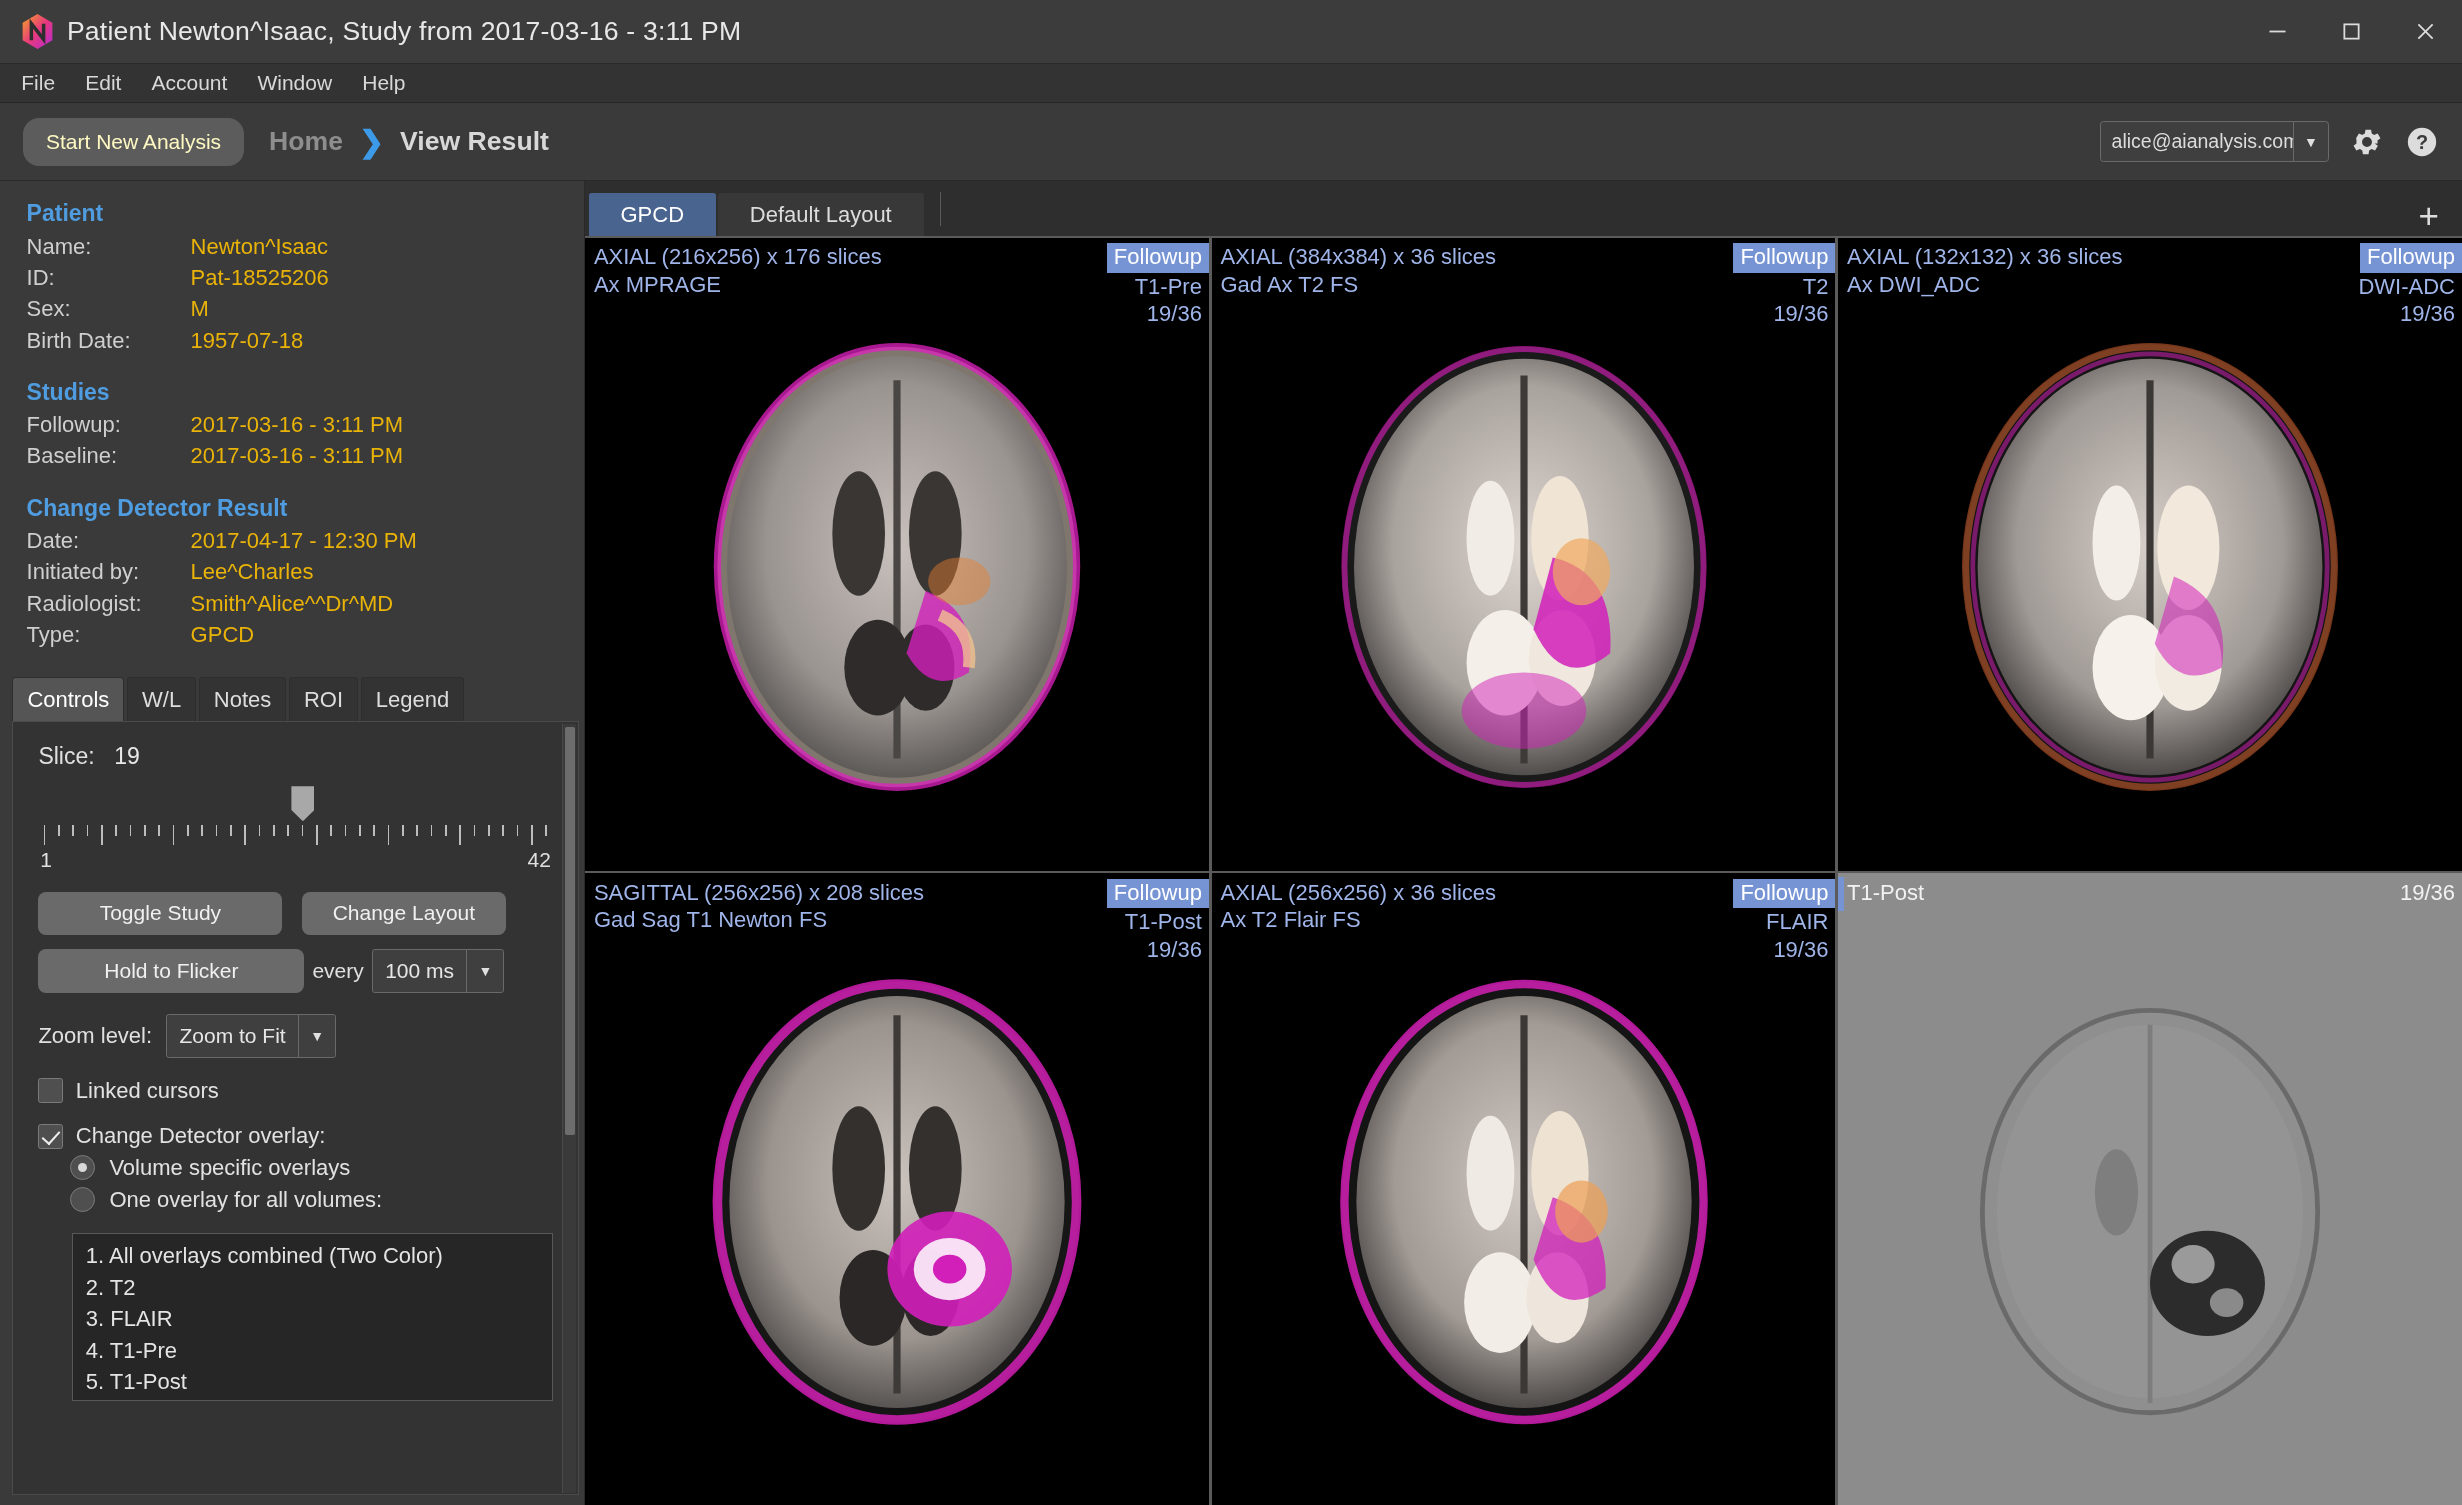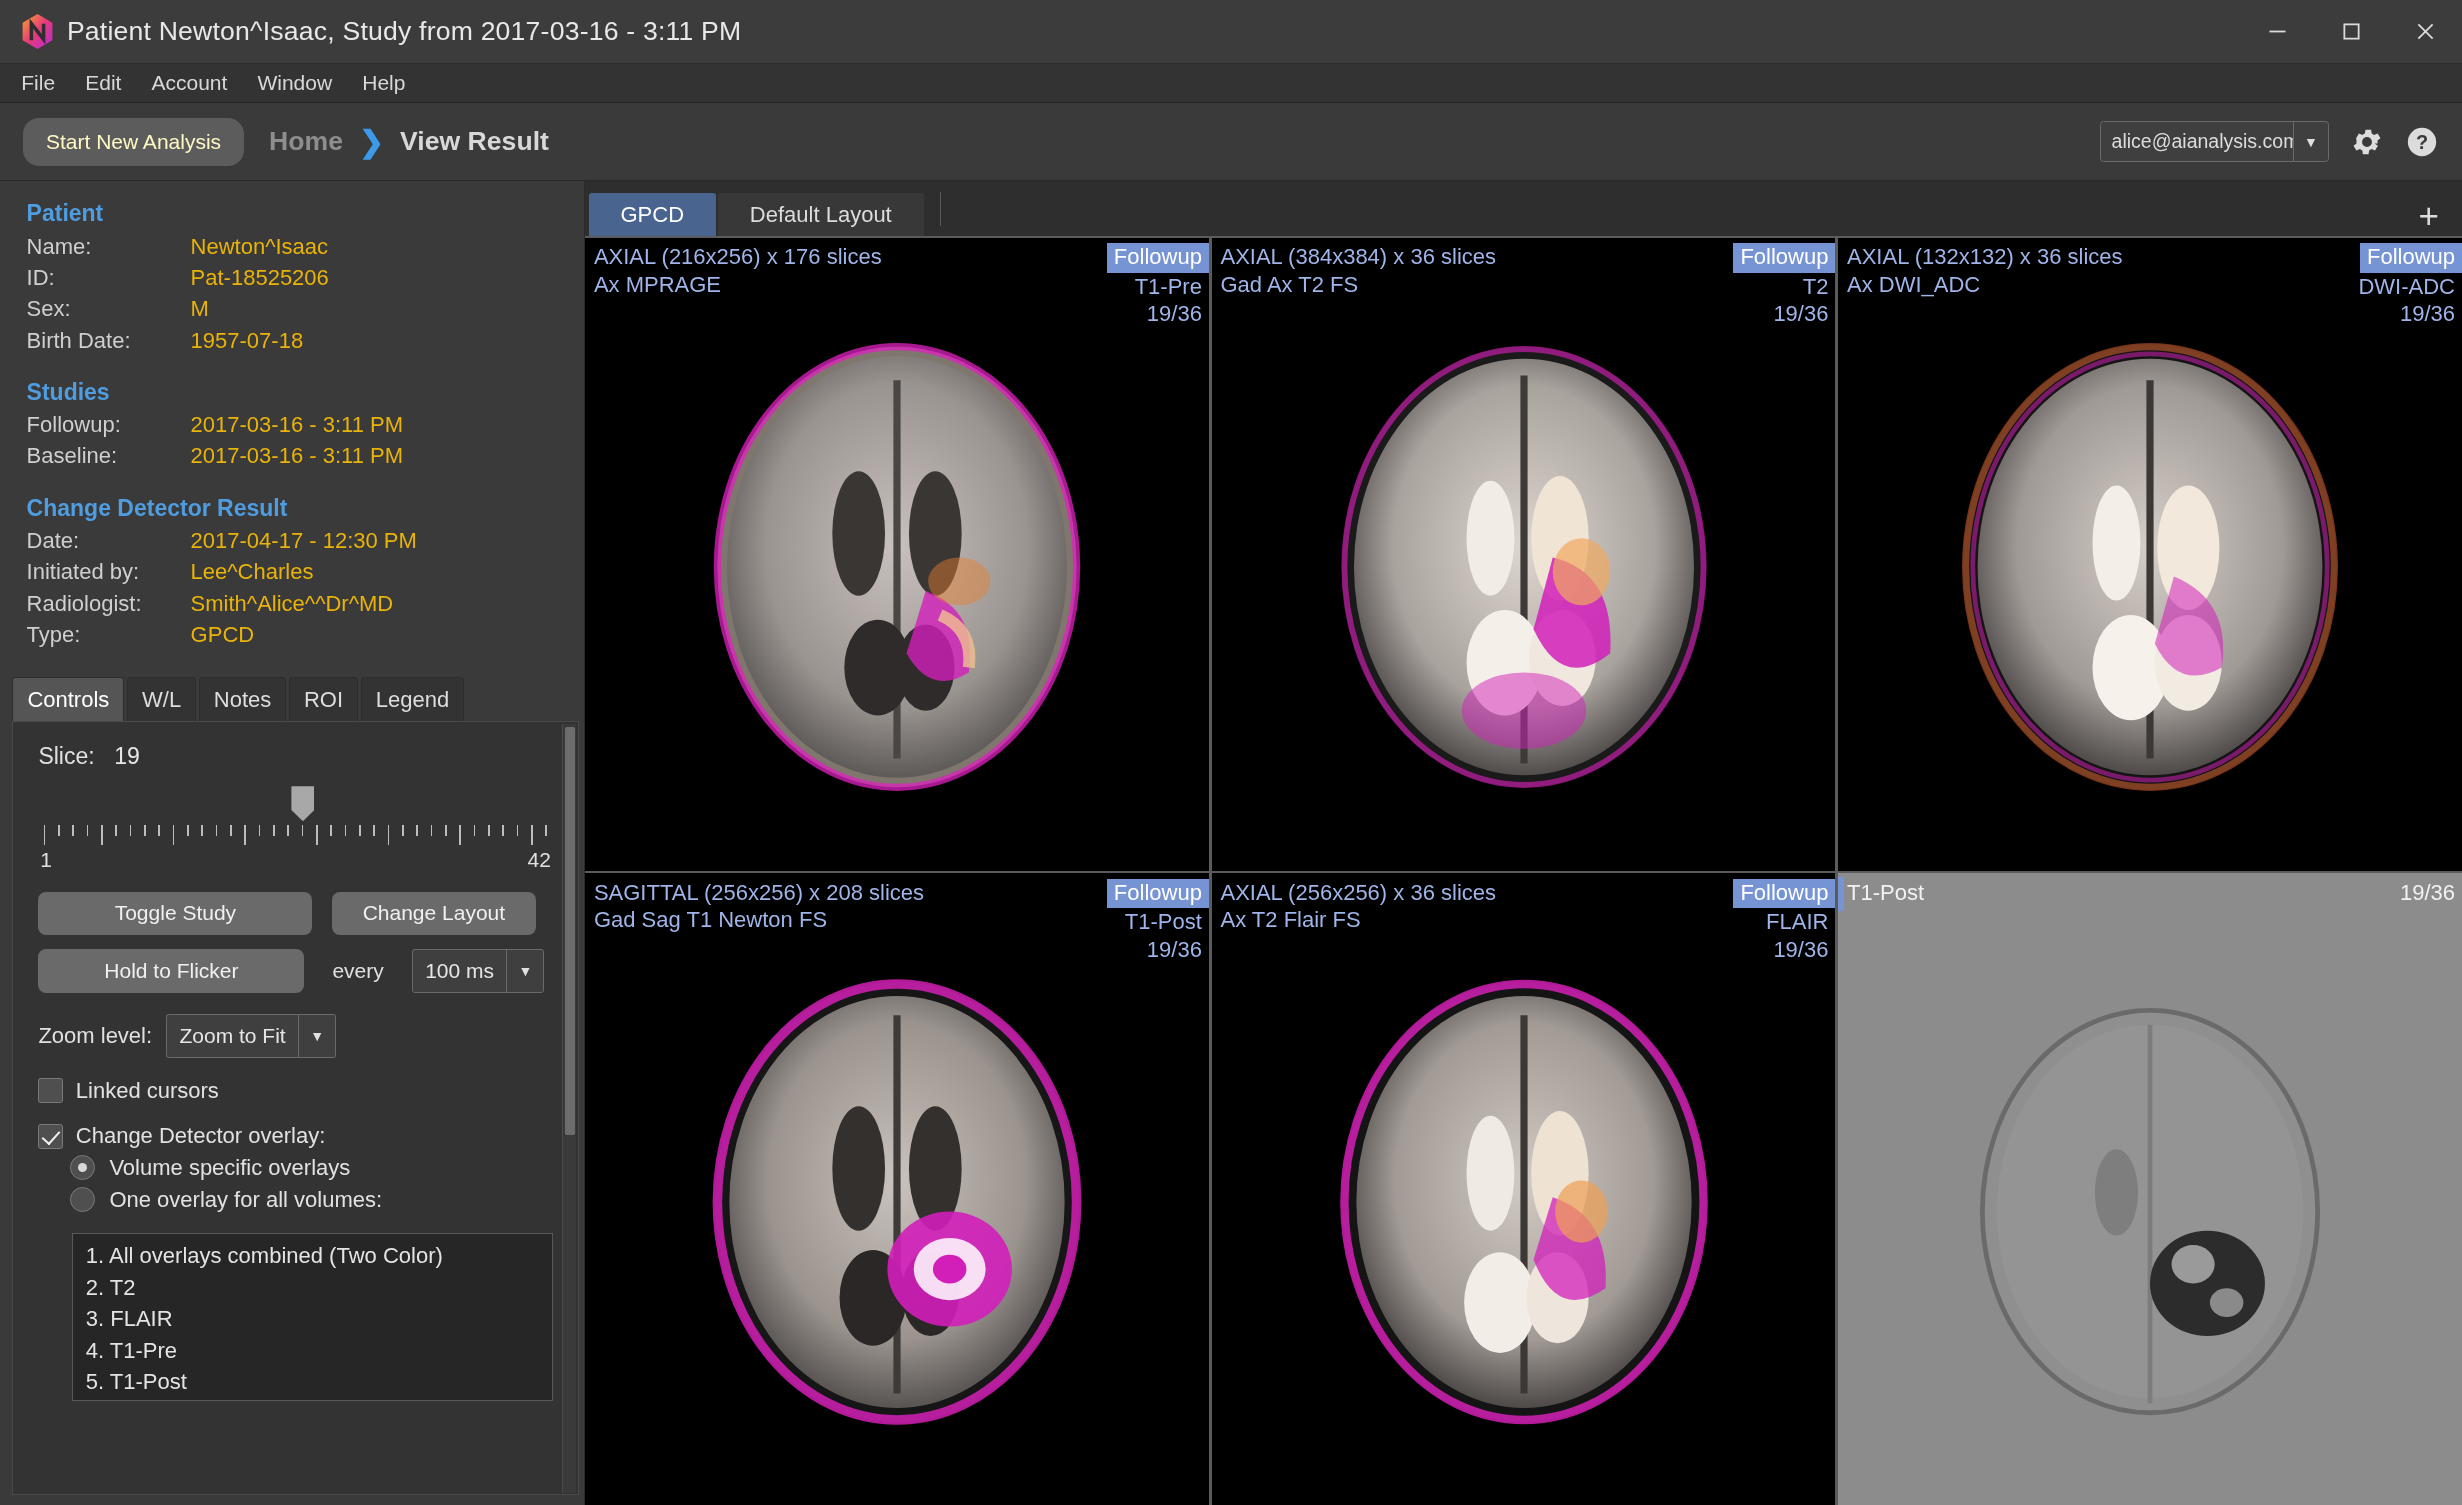--- a/index.html
+++ b/index.html
@@ -137,23 +137,23 @@
     color: #e0e0e0; font-size: 21px; margin-top: -7px;
     padding: 0 1.8px;
   }
 
   .btn {
     background: #6a6a6a; color: #f0f0f0; border: none;
     border-radius: 8px; font-size: 21px; padding: 9.8px 12.4px;
     font-family: inherit; cursor: pointer;
   }
   #btn-row-1 { display: flex; gap: 19.5px; margin-top: 19.5px; }
-  #toggle-study { width: 274px; }
+  #toggle-study { width: 244px; }
   #change-layout { width: 204px; }
-  #btn-row-2 { display: flex; align-items: center; gap: 28px; margin-top: 14px; }
+  #btn-row-2 { display: flex; align-items: center; gap: 8px; margin-top: 14px; }
   #hold-flicker { width: 266px; }
   #every-label { color: #e0e0e0; font-size: 21px; }
   .combo {
     display: flex; align-items: stretch; height: 44px;
     border: 0.9px solid #6a6a6a; background: #3f3f3f; border-radius: 2.7px;
   }
   .combo-value {
     color: #e6e6e6; font-size: 21px;
     display: flex; align-items: center; padding: 0 12.4px;
     white-space: nowrap;

